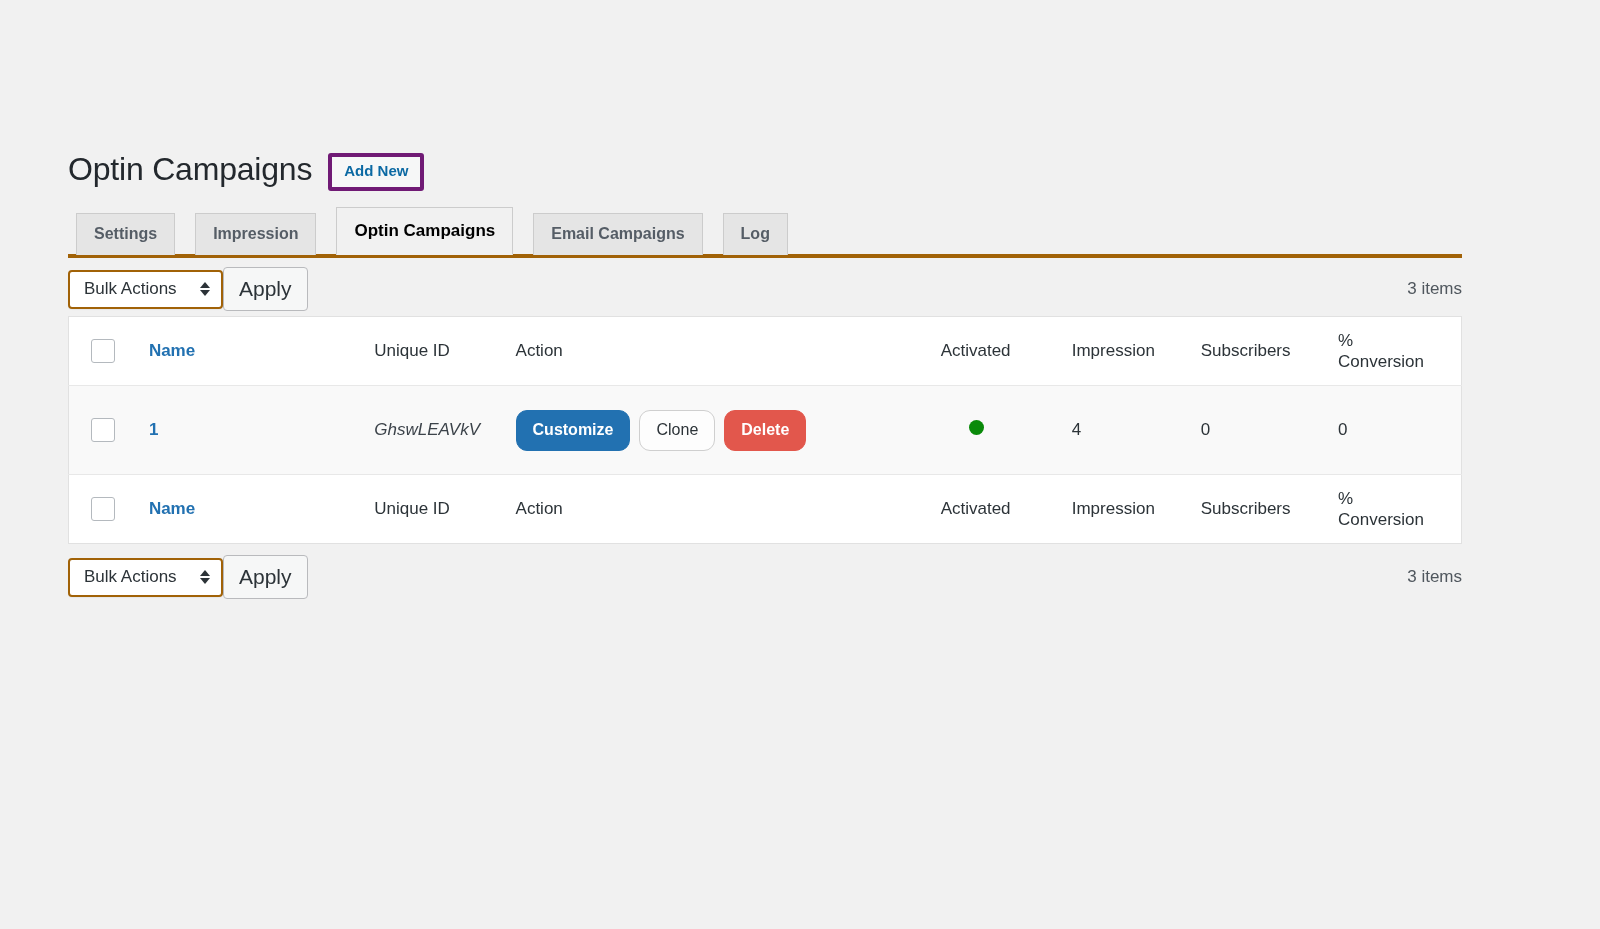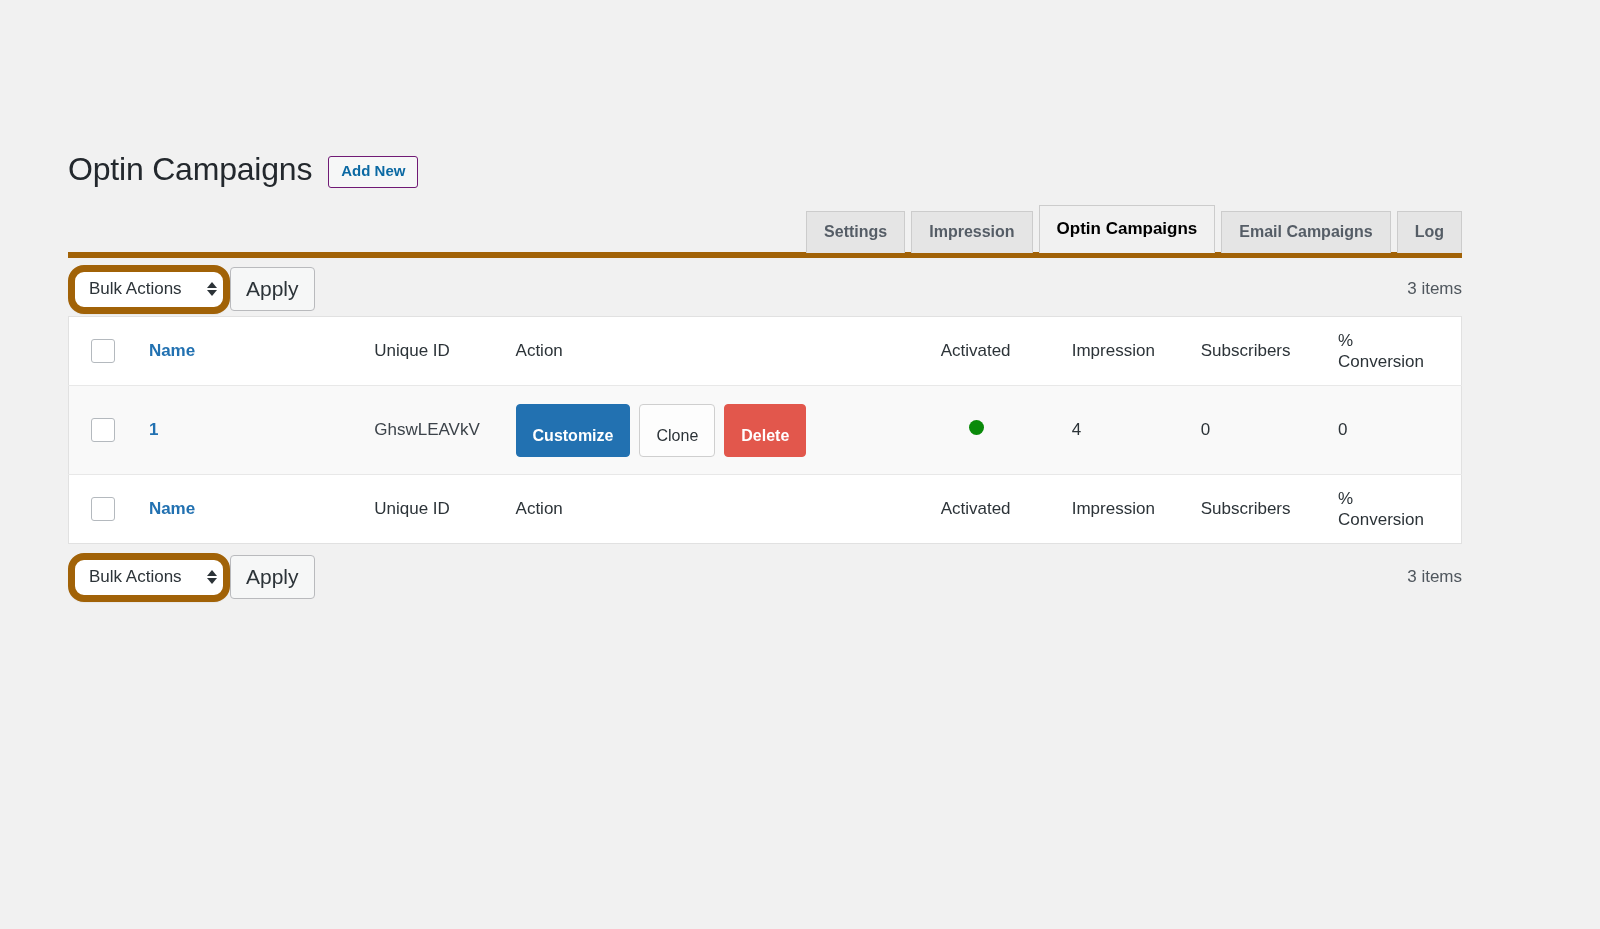--- a/index.html
+++ b/index.html
@@ -41,39 +41,38 @@
     line-height: 1.2;
     margin: 0;
     letter-spacing: -0.2px;
   }
   .add-new-btn {
     display: inline-block;
     font-size: 15px;
     font-weight: bold;
     color: #0b69a3;
     background: #f6f7f7;
-    border: 1px solid #701a75;
+    border: 4px solid #701a75;
     border-radius: 3px;
     padding: 6px 12px 7px 12px;
     line-height: 1.1;
     cursor: pointer;
     position: relative;
     top: 3px;
   }
 
   
   .tabs {
     display: flex;
     align-items: flex-end;
-    gap: 6px;
-    border-bottom: 6px solid #a16207;
+    gap: 20px;
+    border-bottom: 4px solid #a16207;
     padding-left: 8px;
     height: 44px;
     box-sizing: border-box;
-    justify-content: flex-end;
   }
   .tab {
     font-size: 16px;
     font-weight: bold;
     color: #555d66;
     background: #e5e5e5;
     border: 1px solid #ccc;
     border-bottom: none;
     padding: 11px 17px 12px 17px;
     line-height: 1.15;
@@ -149,22 +148,22 @@
     position: relative;
     display: inline-block;
   }
   .bulk-select {
     appearance: none;
     -webkit-appearance: none;
     font-family: "Liberation Sans", sans-serif;
     font-size: 17px;
     color: #2c3338;
     background: #ffffff;
-    border: 7px solid #a16207;
-    border-radius: 16px;
+    border: 2px solid #a16207;
+    border-radius: 4px;
     padding: 7px 40px 8px 14px;
     line-height: 1.2;
     cursor: pointer;
     min-width: 155px;
     box-shadow: 0 1px 1px rgba(0,0,0,0.04);
   }
   .select-arrows {
     position: absolute;
     right: 13px;
     top: 50%;
@@ -247,28 +246,28 @@
     cursor: pointer;
     vertical-align: middle;
   }
   .link-name {
     color: #2271b1;
     font-size: 17px;
     font-weight: bold;
     cursor: pointer;
     text-decoration: none;
   }
-  .uid-text { color: #3c434a; font-size: 17px; }
+  .uid-text { color: #3c434a; font-size: 17px; font-style: italic; }
 
   .btn-group { display: flex; align-items: center; gap: 9px; }
   .btn {
     font-family: "Liberation Sans", sans-serif;
     font-size: 16px;
-    border-radius: 4px;
-    padding: 22px 16px 10px 16px;
+    border-radius: 11px;
+    padding: 10px 16px 10px 16px;
     line-height: 1.15;
     cursor: pointer;
     border: 1px solid transparent;
     white-space: nowrap;
   }
   .btn-primary { background: #2271b1; border-color: #2271b1; color: #fff; font-weight: bold; }
   .btn-default { background: #fdfdfd; border-color: #cfcfcf; color: #2c3338; }
   .btn-danger  { background: #e2574c; border-color: #e2574c; color: #fff; font-weight: bold; }
 
   .status-dot {

